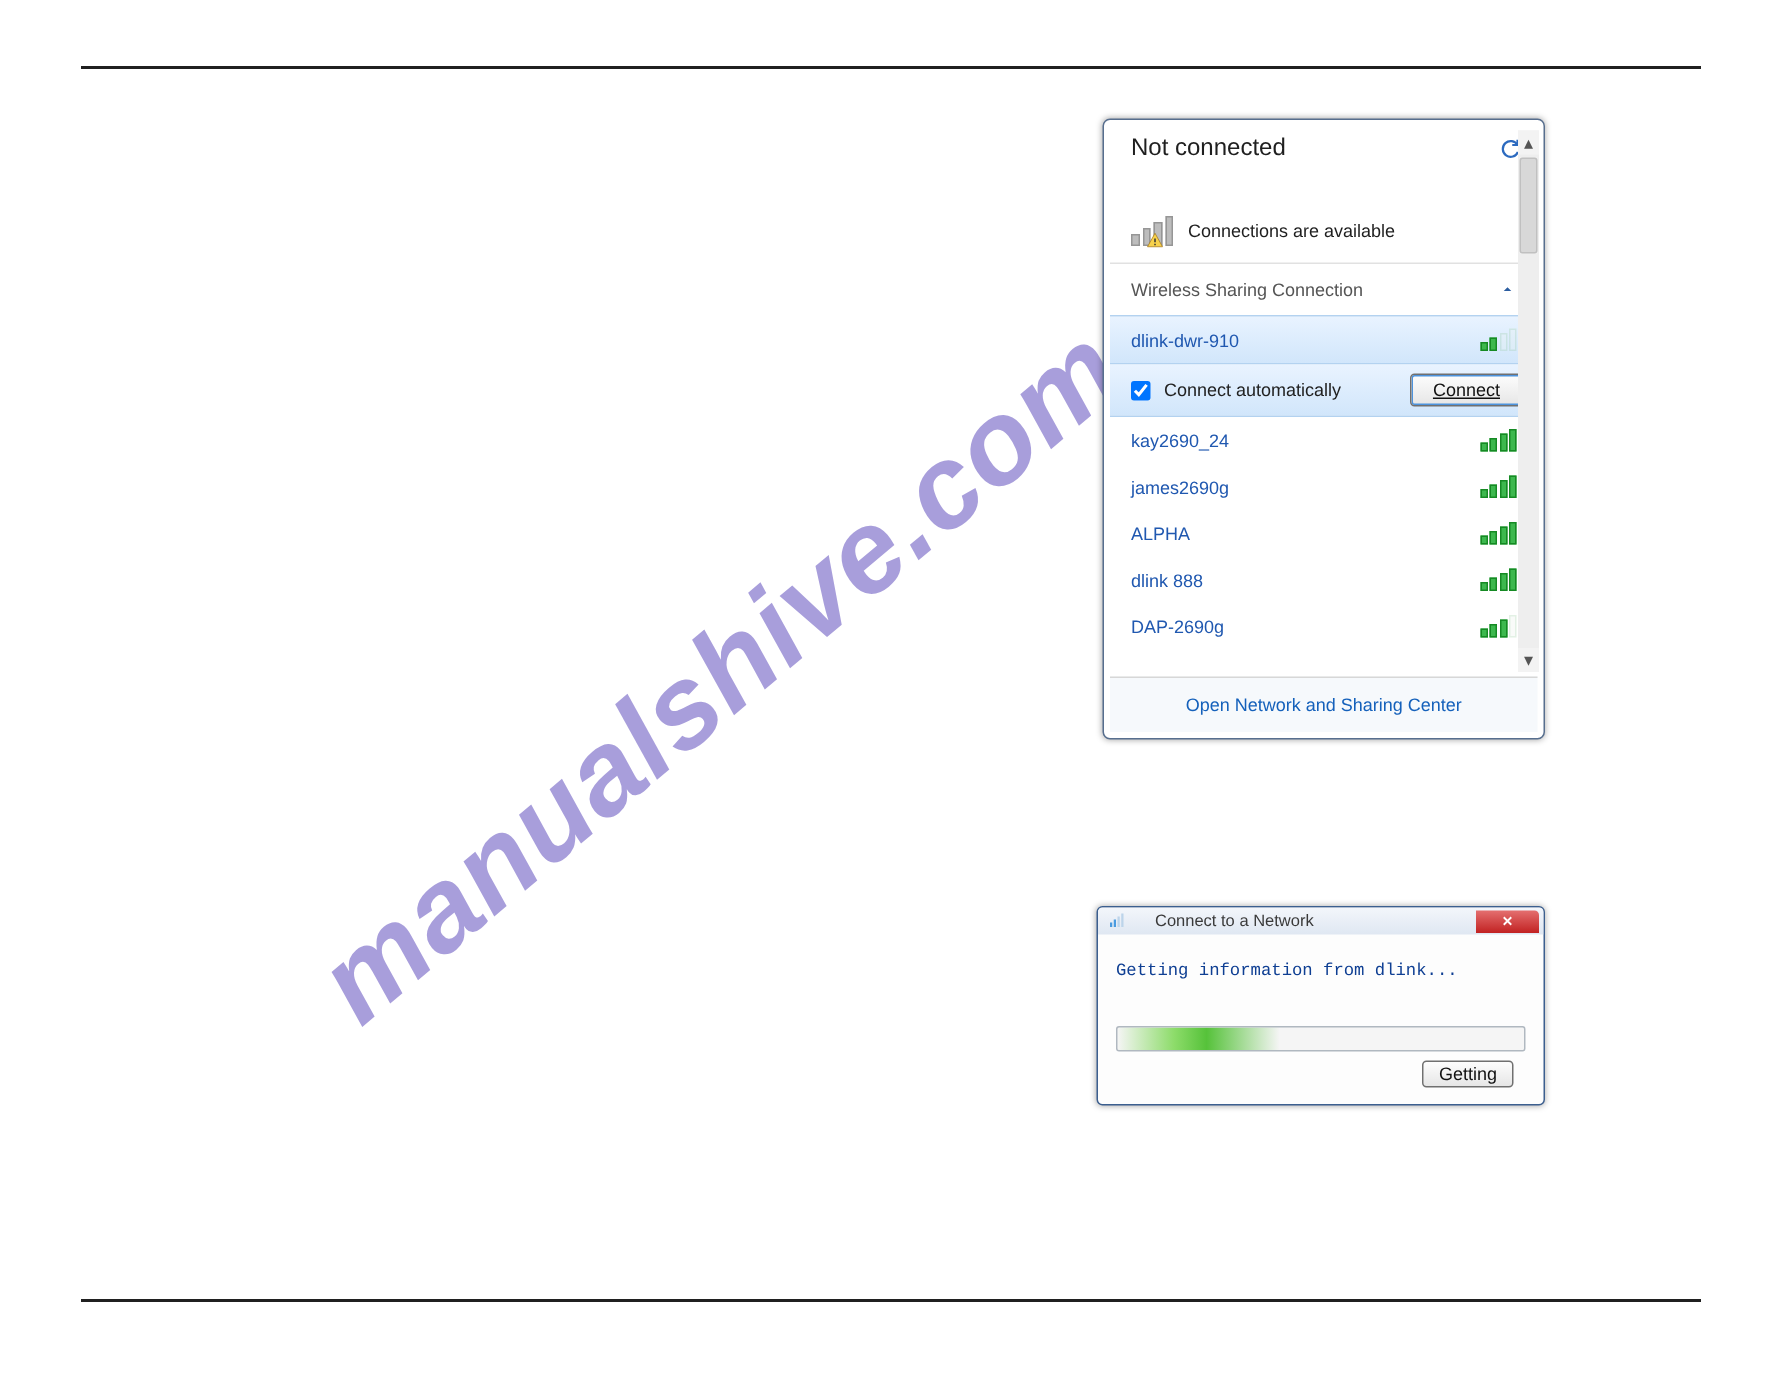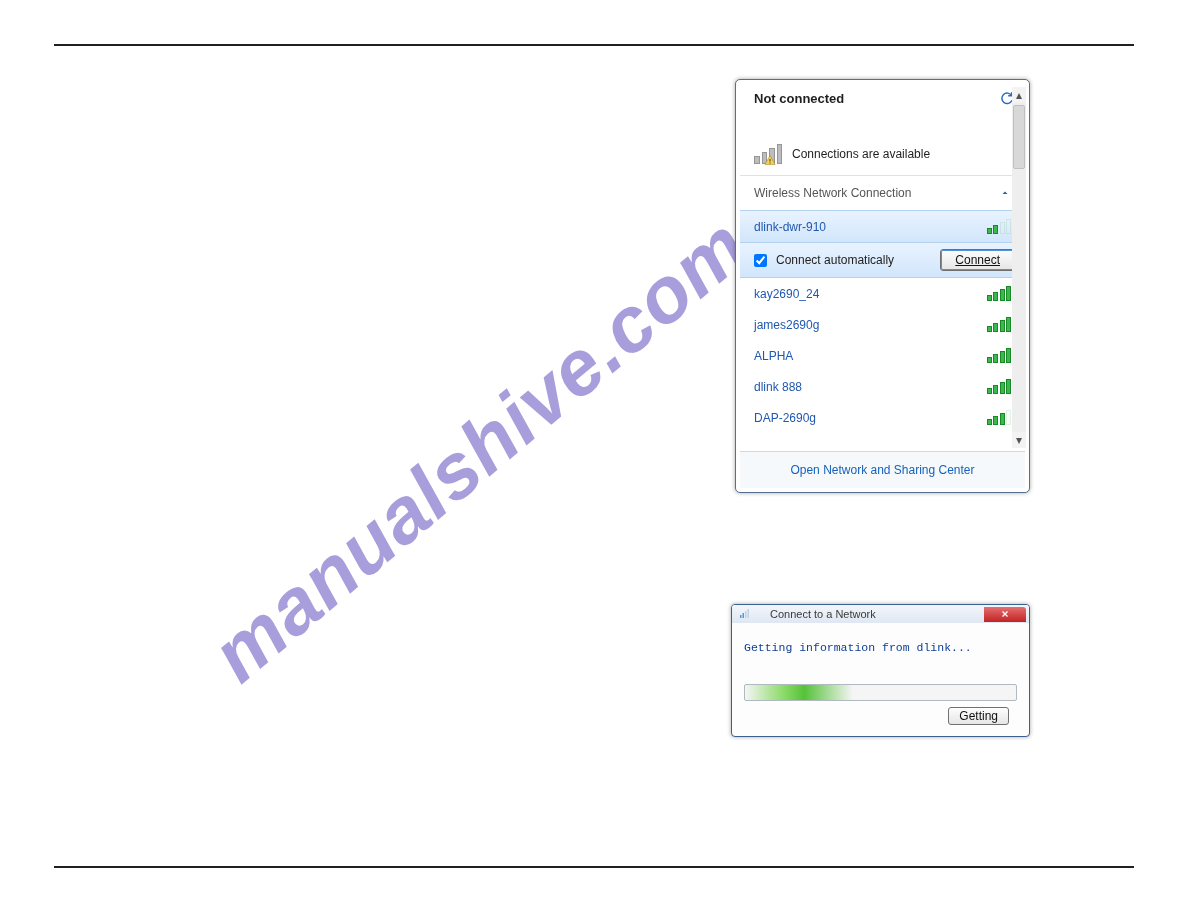--- a/index.html
+++ b/index.html
@@ -62,22 +62,22 @@
     display: flex;
     flex-direction: column;
     justify-content: space-between;
   }
   .np-header-top {
     display: flex;
     align-items: center;
     justify-content: space-between;
   }
   .np-title {
-    font-size: 13px;
-    font-weight: 700;
+    font-size: 16px;
+    font-weight: 400;
   }
   .refresh-icon {
     width: 16px; height: 16px;
     color: #2c6abf;
     display: inline-flex;
     align-items: center;
     justify-content: center;
   }
   .np-avail {
     display: flex;
@@ -333,21 +333,21 @@
             <path d="M12 3 L22 21 L2 21 Z" fill="#f7d24c" stroke="#a7781a"></path>
             <rect x="11" y="10" width="2" height="5" fill="#333"></rect>
             <rect x="11" y="17" width="2" height="2" fill="#333"></rect>
           </svg>
         </span>
         <span>Connections are available</span>
       </div>
     </div>
     <div class="np-divider"></div>
     <div class="np-section-h">
-      <span>Wireless Network Connection</span>
+      <span>Wireless Sharing Connection</span>
       <svg class="chev-up" viewBox="0 0 24 24" fill="currentColor">
           <path d="M7 10l5 5 5-5z"></path>
         </svg>
     </div>
 
     <div class="np-list">
       <div class="np-item selected">
         <span class="ssid">dlink-dwr-910</span>
         <span class="sigbars green4 low">
             <span></span>

